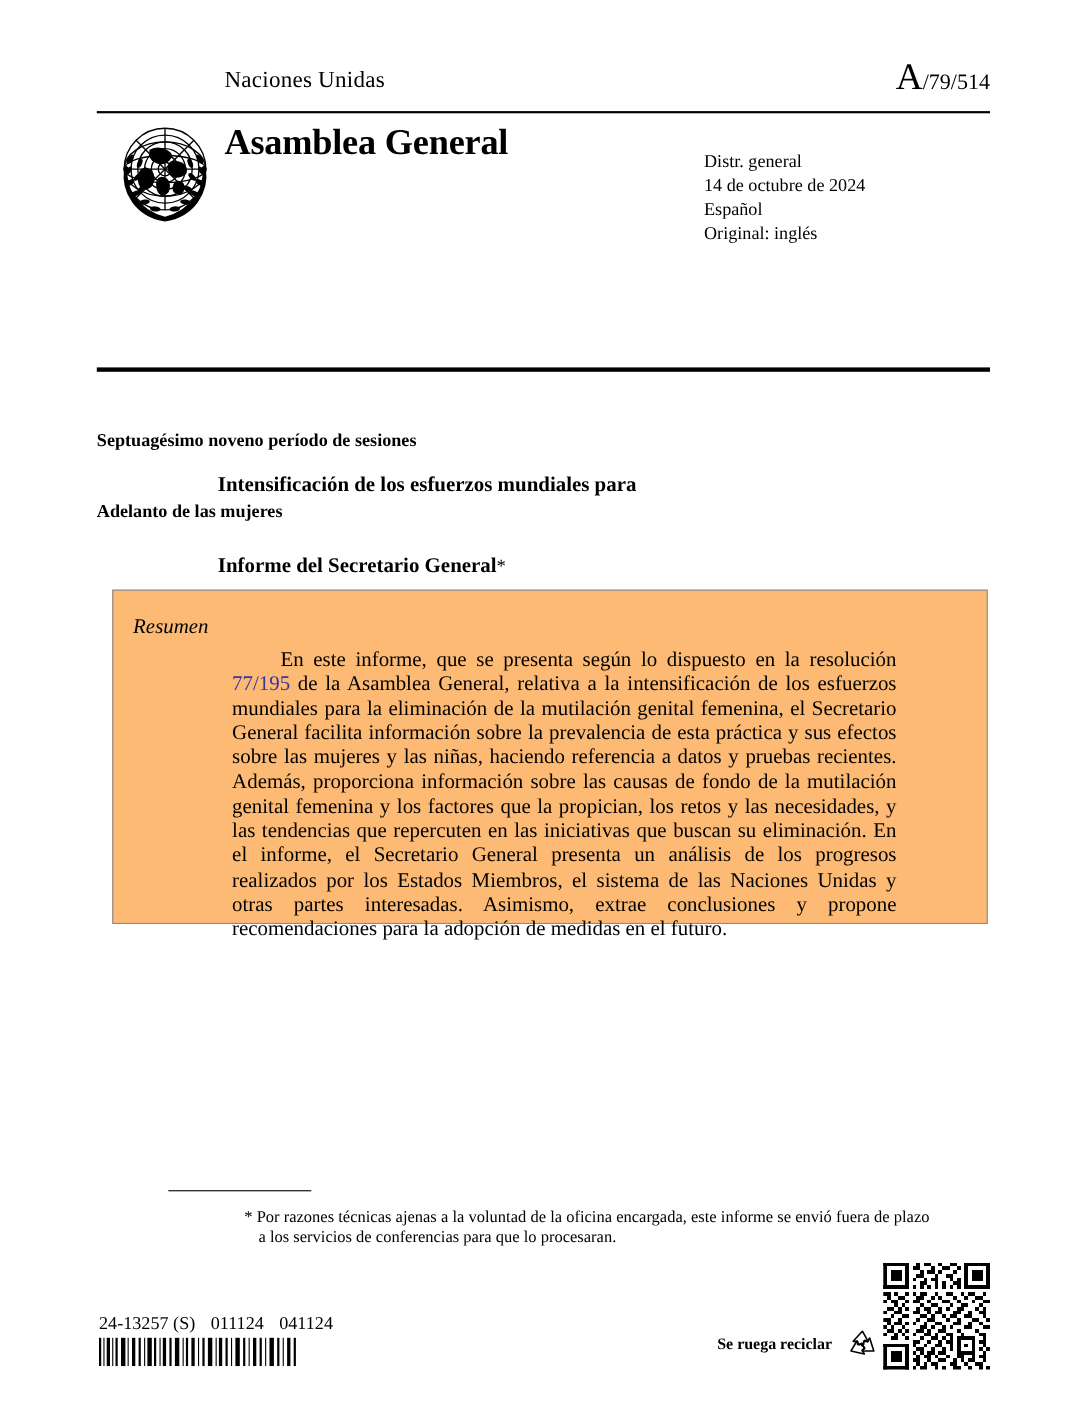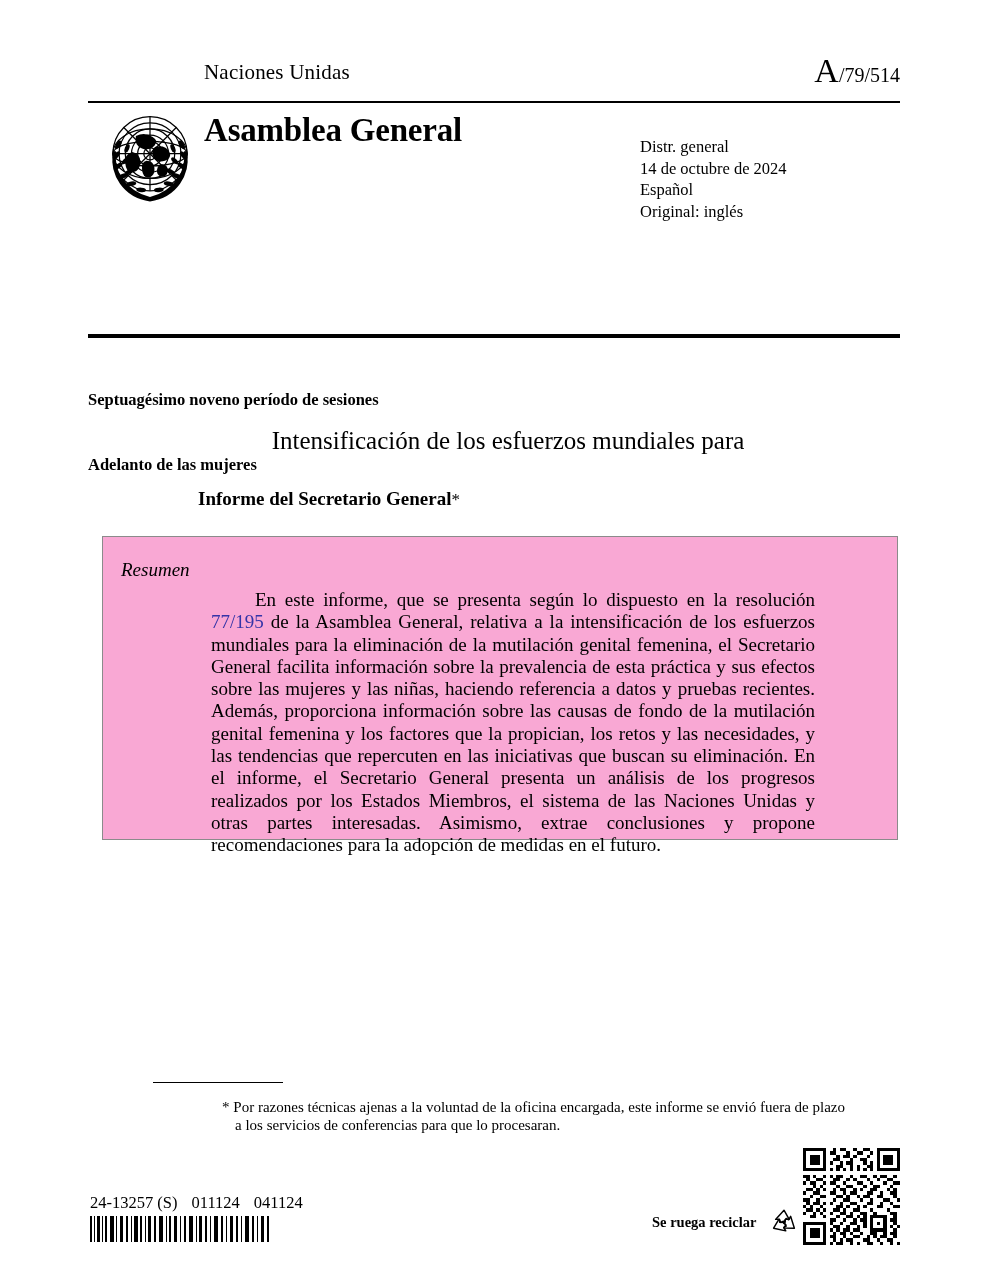--- a/index.html
+++ b/index.html
@@ -115,47 +115,46 @@
   }
   .session-block .b { font-weight: bold; }
   .session-block div { white-space: nowrap; margin-top: 44px; }
 
   
   .doc-title {
     position: absolute;
     left: 198px;
     top: 428px;
     width: 620px;
-    font-size: 25px;
-    font-weight: normal;
+    font-size: 19px;
+    font-weight: bold;
     line-height: 26px;
-    text-align: center;
   }
   .report-line {
     position: absolute;
     left: 198px;
-    top: 488px;
+    top: 504px;
     font-size: 19px;
     font-weight: bold;
   }
   .report-line .star {
     font-weight: normal;
     font-size: 17px;
   }
 
   
   .summary-box {
     position: absolute;
     left: 102px;
     top: 536px;
     width: 796px;
     height: 304px;
     border: 1px solid #8b8b8b;
     box-sizing: border-box;
-    background: #f9a8d4;
+    background: #fdba74;
   }
   .summary-label {
     position: absolute;
     left: 18px;
     top: 22px;
     font-size: 19px;
     font-style: italic;
   }
   .summary-text {
     position: absolute;

